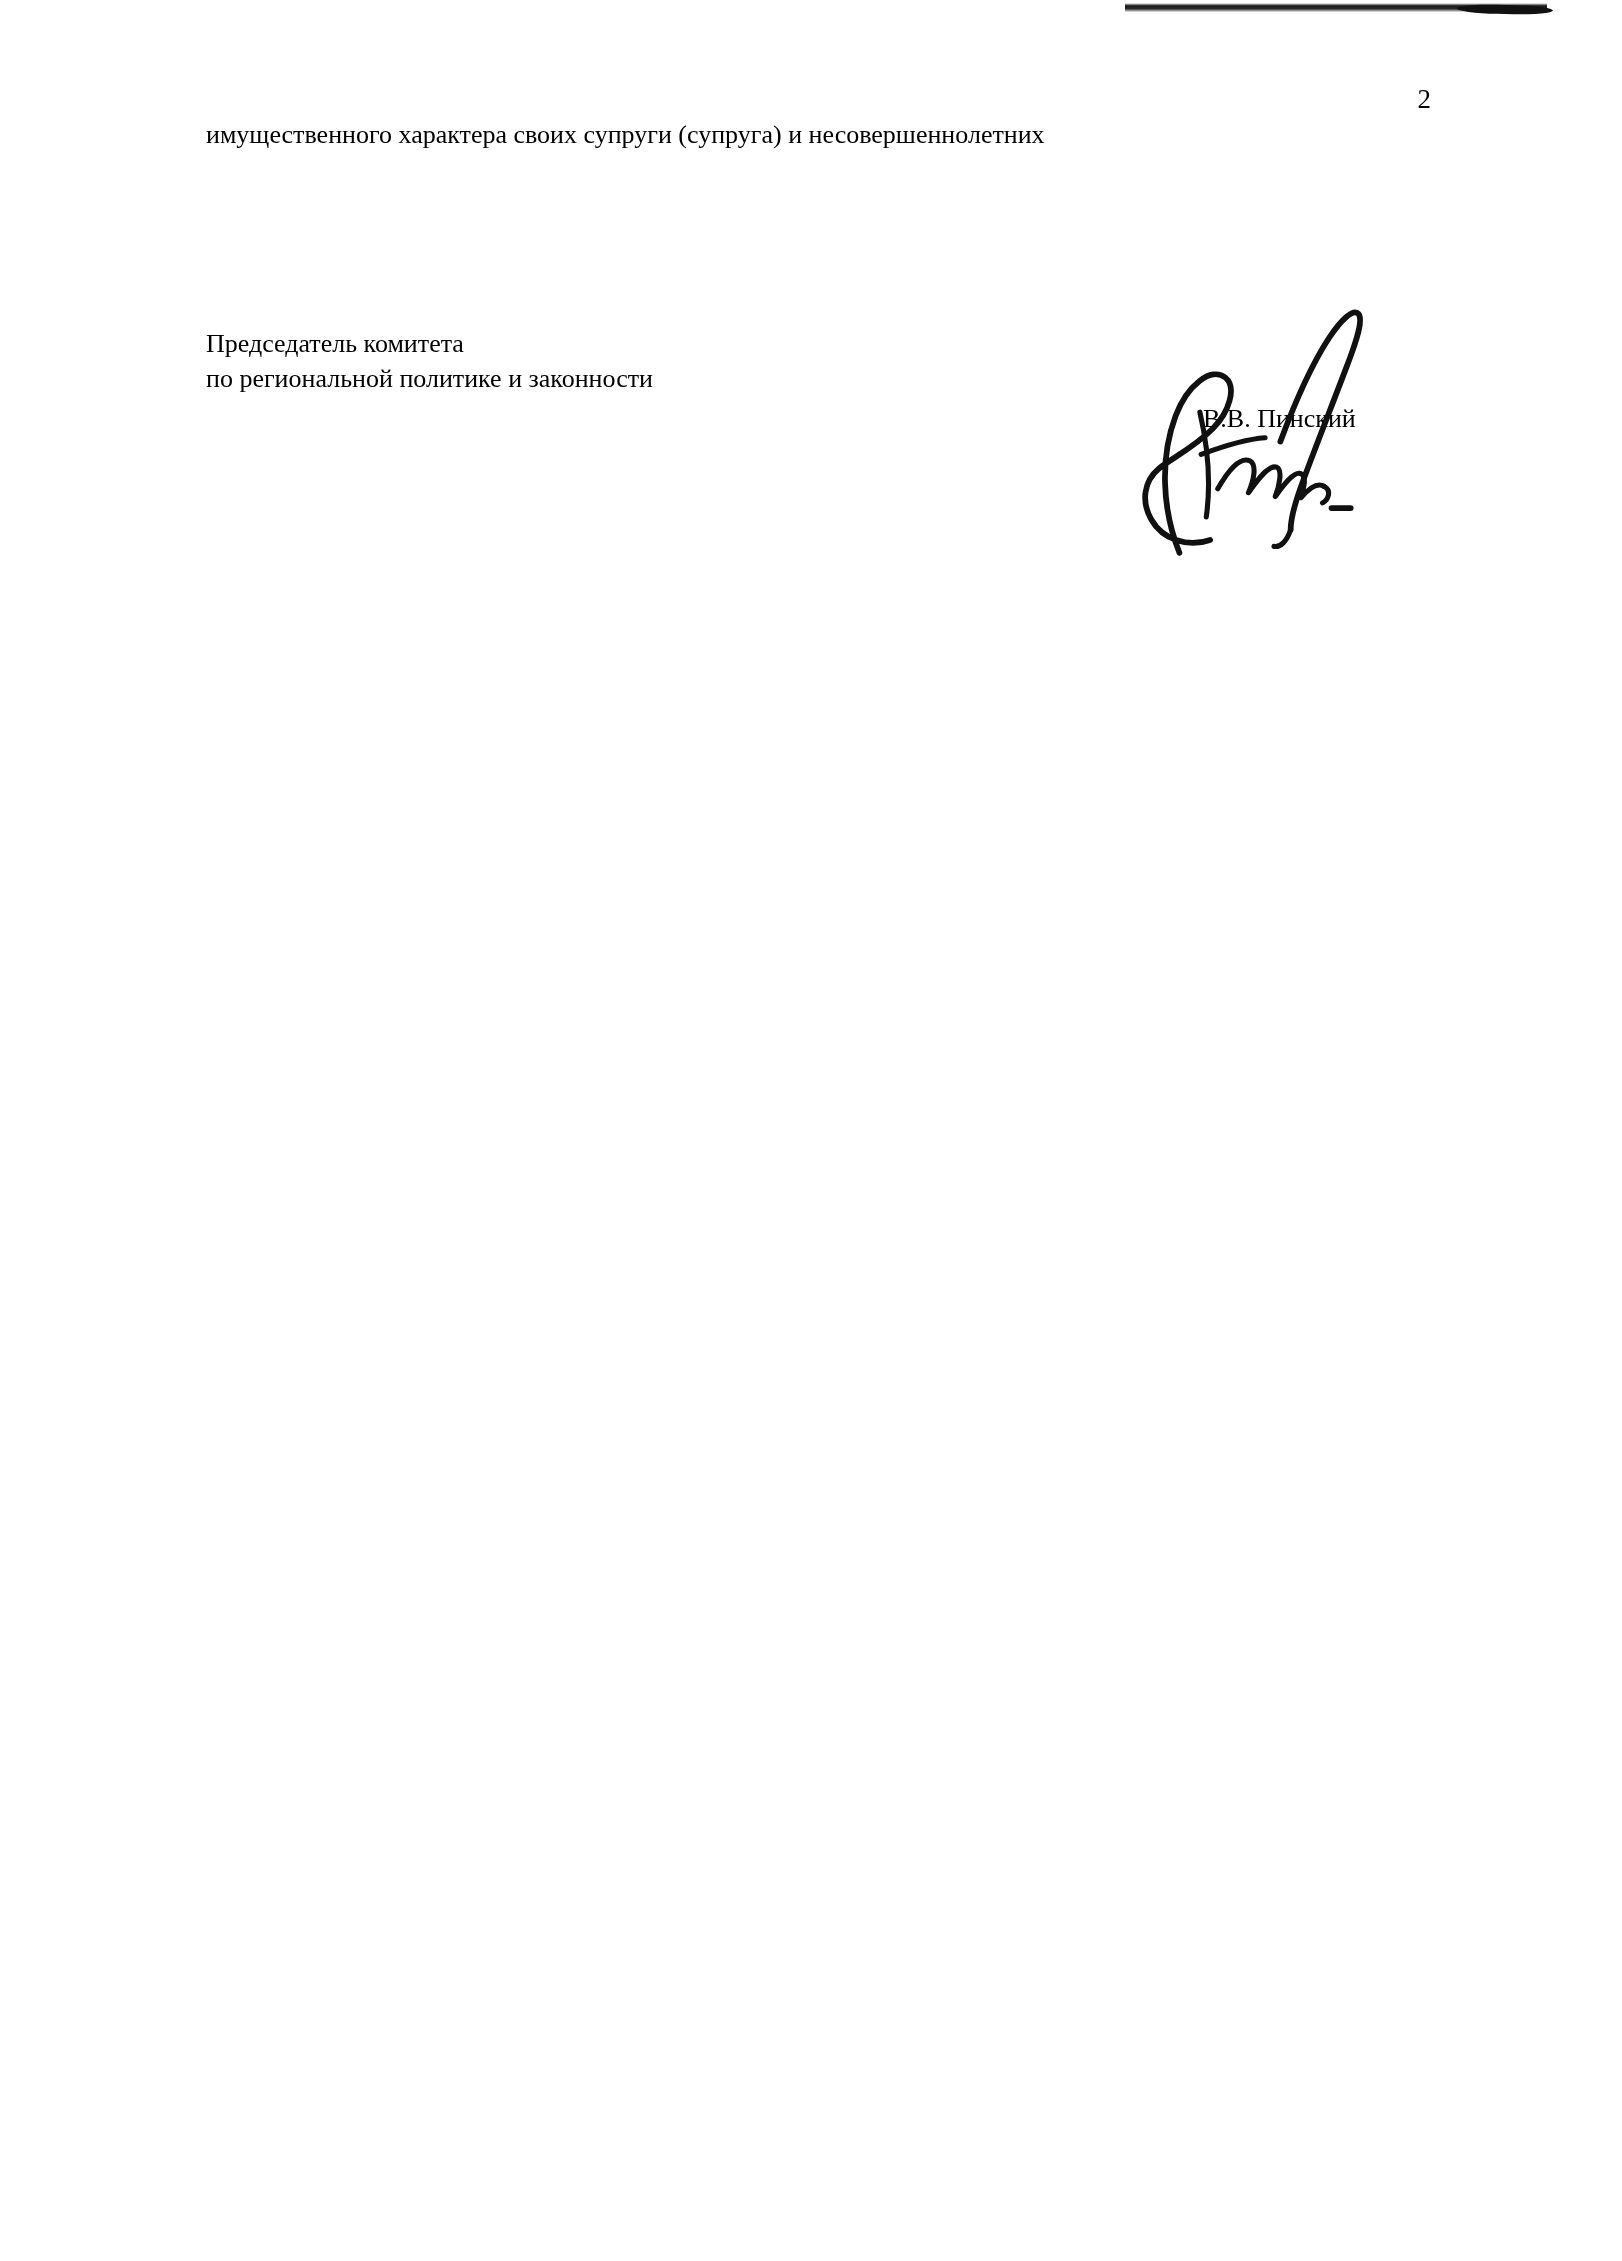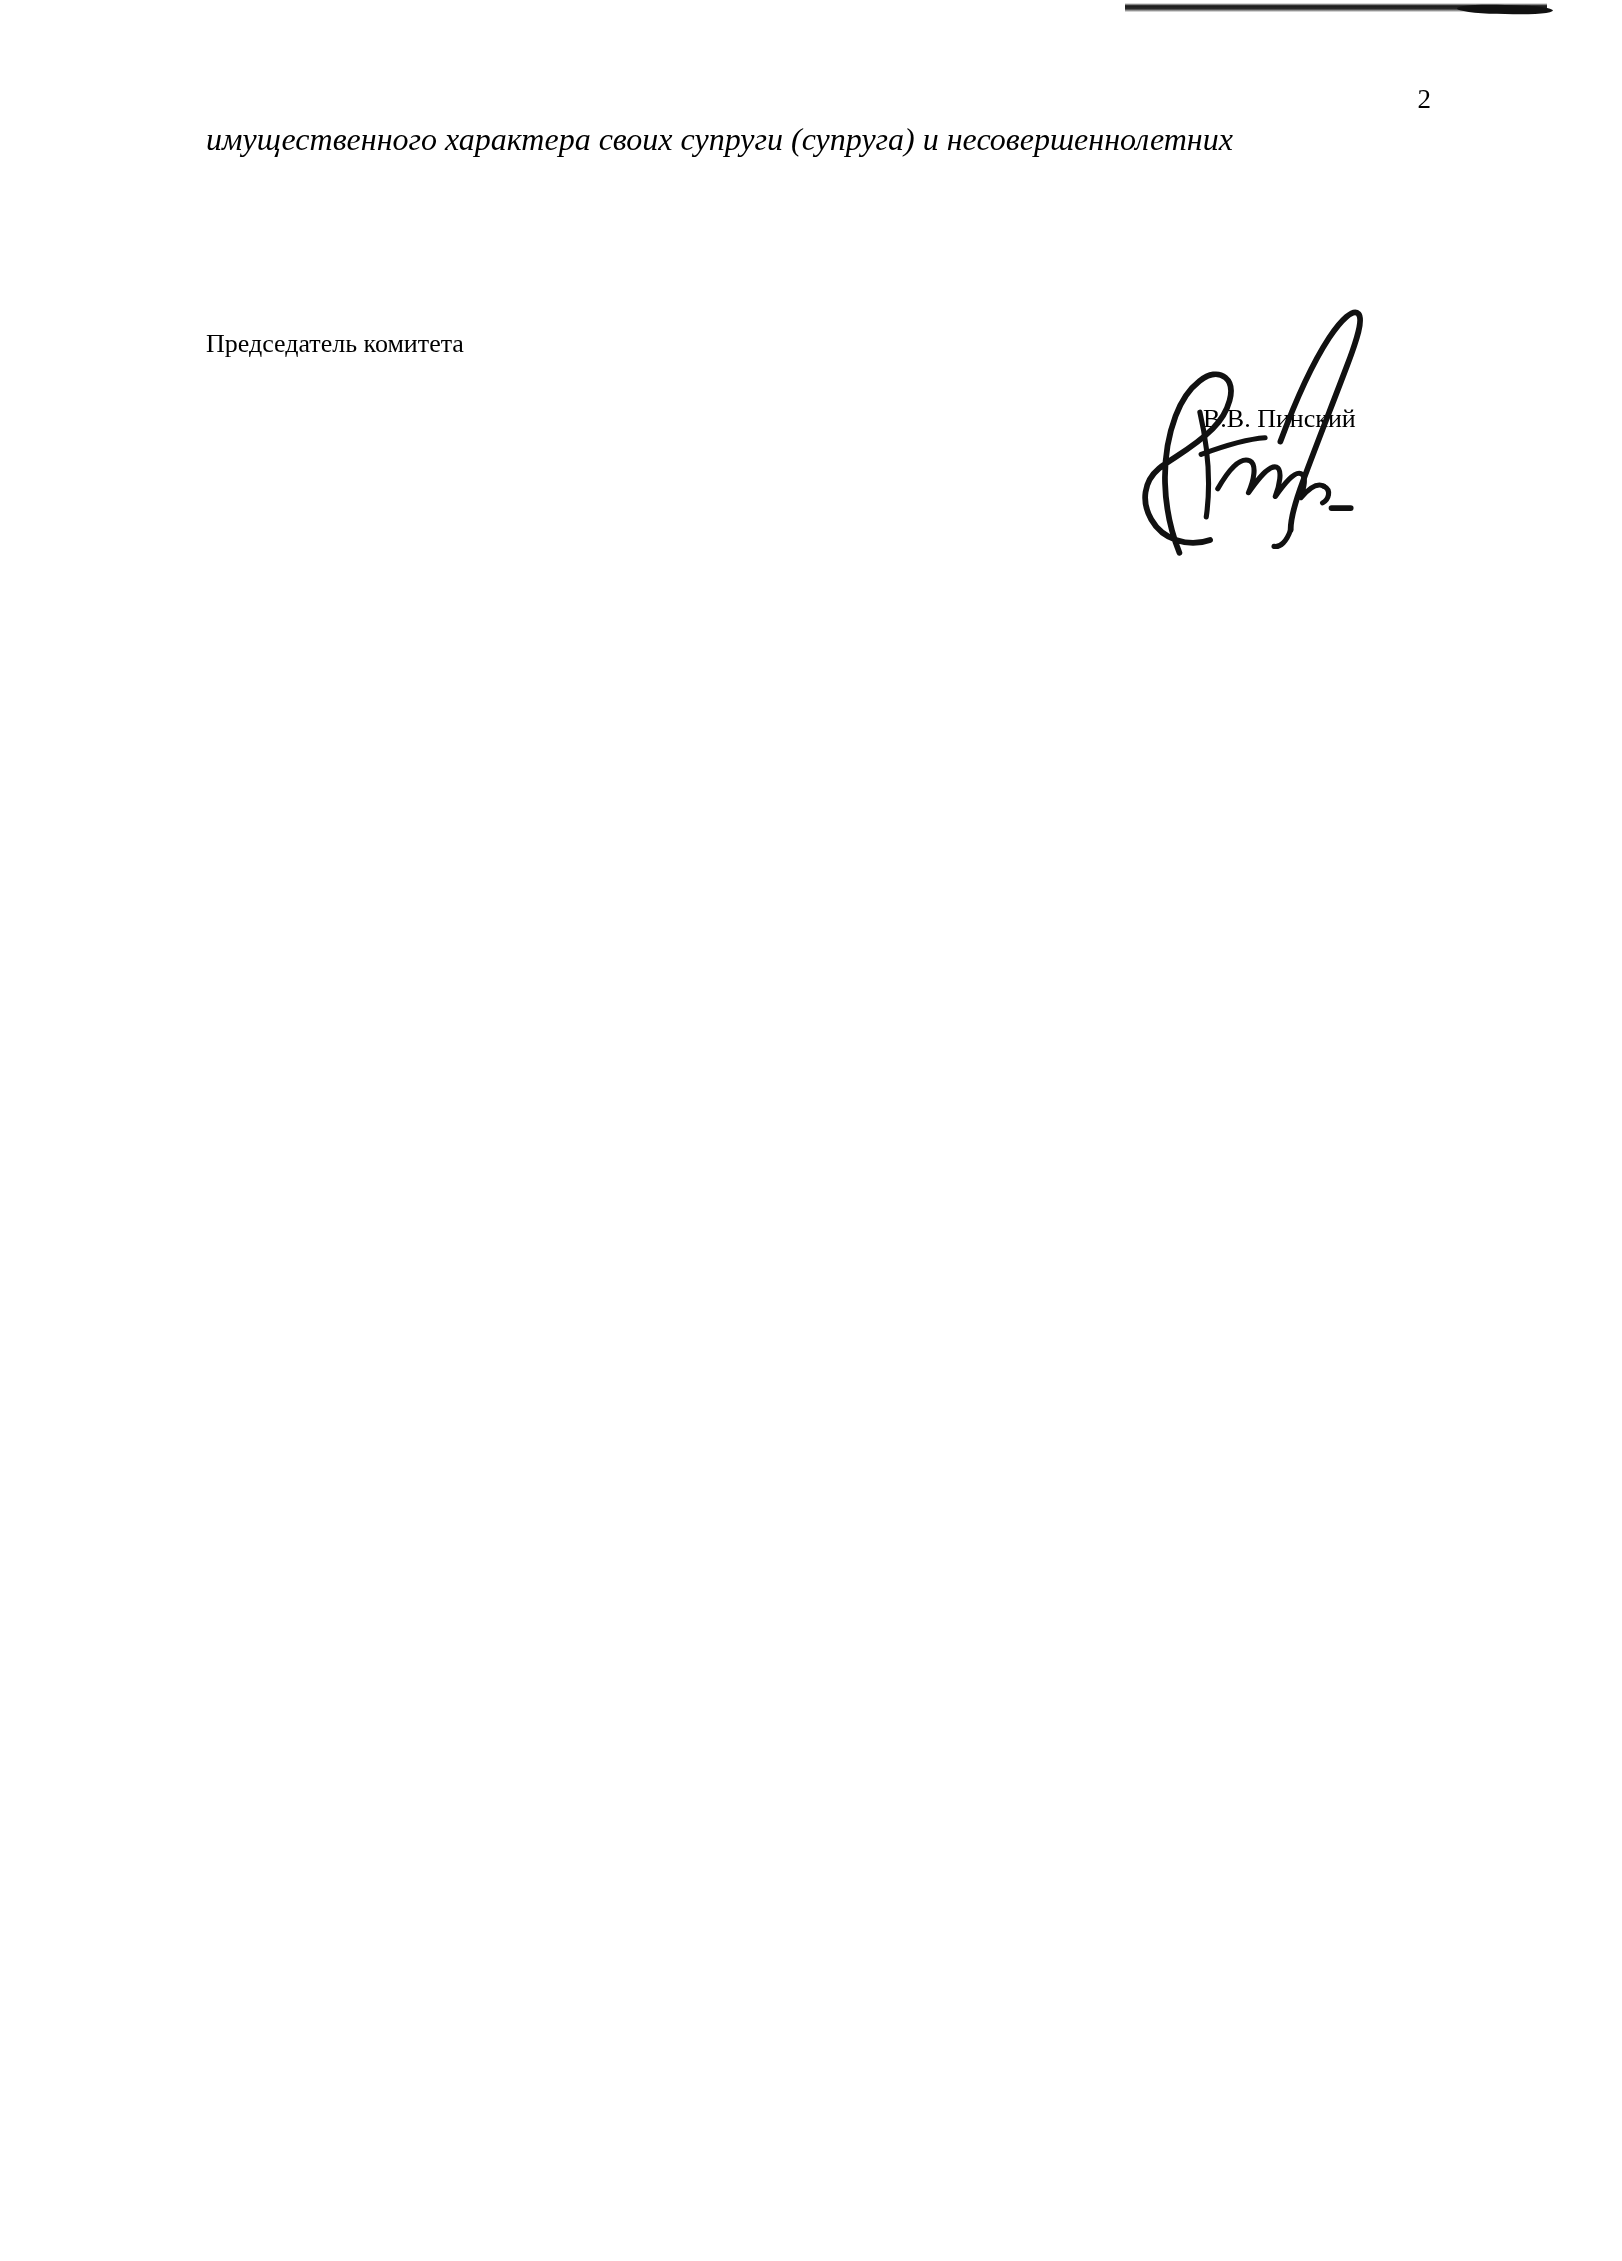--- a/index.html
+++ b/index.html
@@ -52,25 +52,24 @@
     right: 192px;
     font-size: 27px;
     line-height: 1;
   }
 
   .body-text {
     position: absolute;
     top: 118px;
     left: 206px;
     width: 1218px;
-    font-size: 32px;
+    font-size: 26px;
     line-height: 1.33;
     text-align: justify;
     text-justify: inter-word;
-    font-style: italic;
   }
   .body-text .line {
     display: block;
     white-space: pre;
   }
 
   .signature-block {
     position: absolute;
     top: 326px;
     left: 206px;
@@ -111,20 +110,21 @@
 
   <div class="page-number">2</div>
 
   <div class="body-text">
     <span class="line">имущественного характера своих супруги (супруга) и несовершеннолетних</span>
   </div>
 
   <div class="signature-block">
     <div class="sig-rows">
       <span class="line">Председатель комитета</span>
+      <span class="line">по региональной политике и законности</span>
 
       <span class="signer-name">В.В. Пинский</span>
 
       <svg class="signature-mark" viewBox="0 0 460 480">
         <g fill="none" stroke="#111111" stroke-linecap="round" stroke-linejoin="round">
           <path d="M118 400 C 90 330, 88 250, 112 186 C 130 138, 168 108, 190 126 C 208 141, 196 180, 170 206 C 140 236, 106 252, 86 268 C 62 288, 58 320, 74 348 C 92 380, 132 392, 166 380" stroke-width="9"></path>
           <path d="M150 180 C 162 232, 168 288, 160 344" stroke-width="8"></path>
           <path d="M152 246 C 190 232, 222 222, 252 220" stroke-width="8"></path>
           <path d="M178 300 C 196 268, 214 250, 228 256 C 240 262, 234 288, 226 306 C 240 286, 258 262, 270 266 C 280 270, 274 296, 268 312 C 282 292, 298 272, 308 276 C 318 280, 312 300, 308 314 C 320 300, 334 290, 344 296" stroke-width="8"></path>
           <path d="M344 296 C 356 302, 352 316, 342 322" stroke-width="8"></path>

